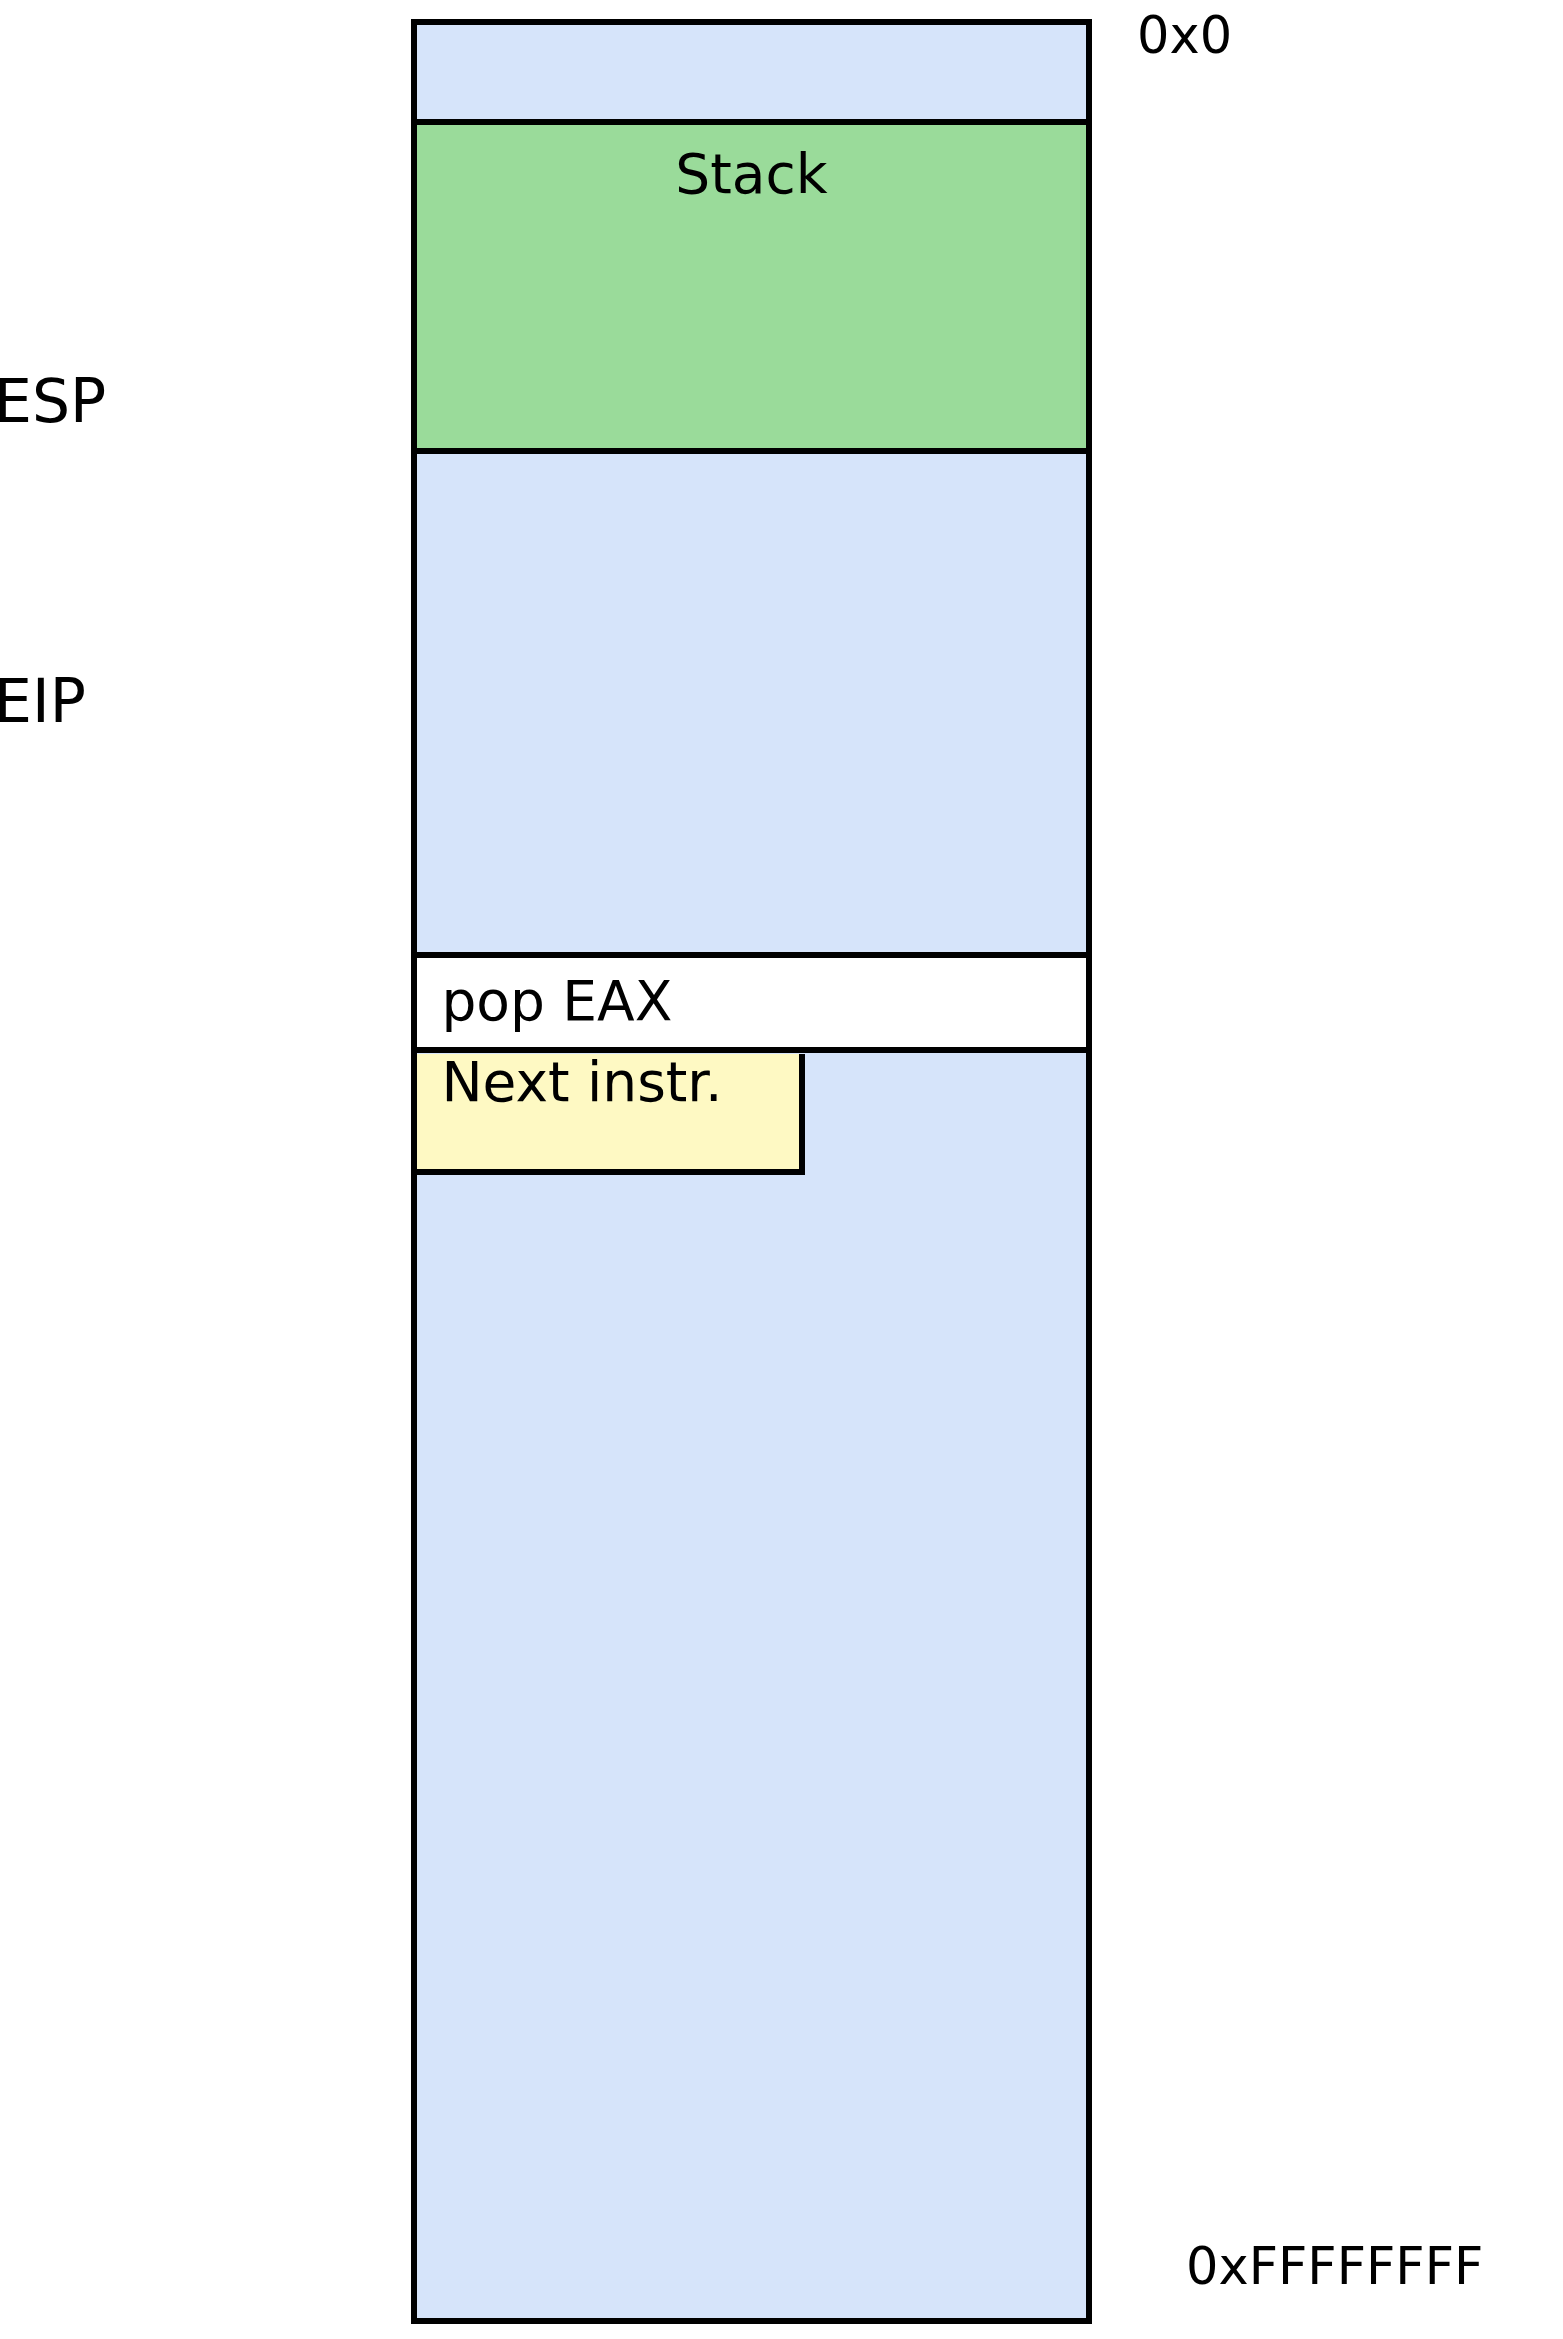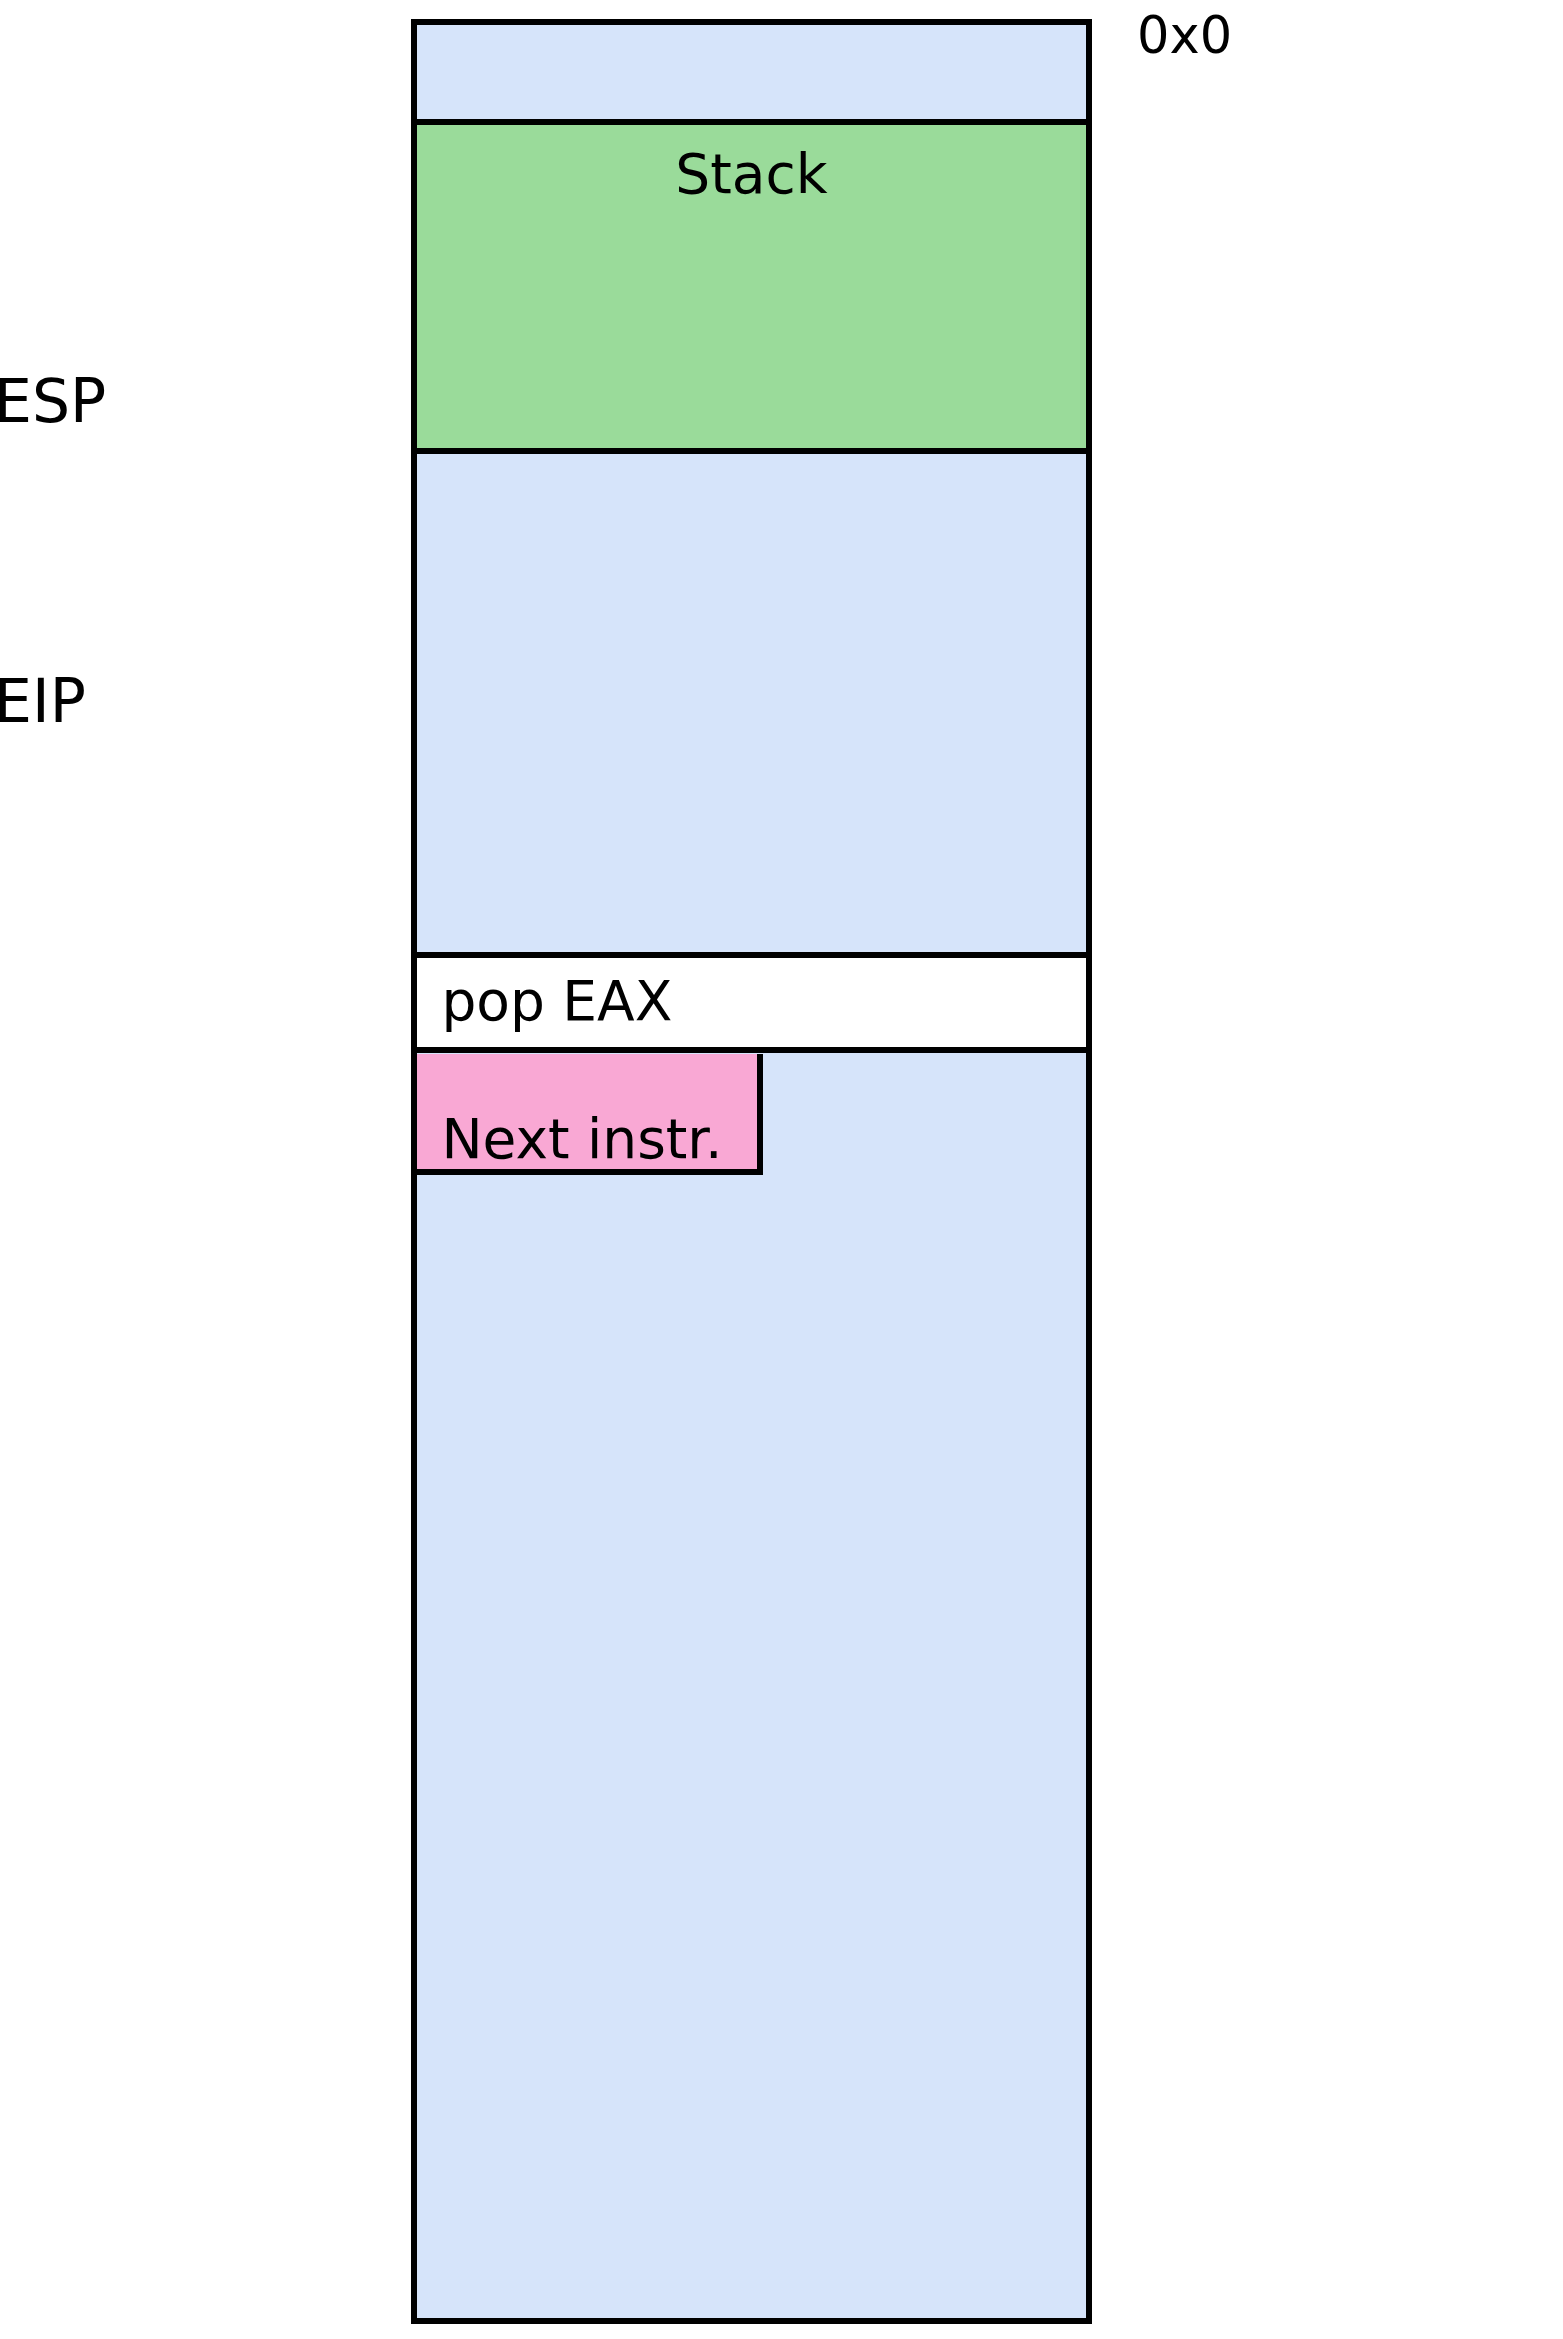--- a/index.html
+++ b/index.html
@@ -100,26 +100,26 @@
     align-items: center;
     justify-content: flex-start;
   }
   #seg-pop .seg-text {
     padding-left: 24.4px;
   }
 
   #seg-next {
     top: 1029px;
     height: 121px;
-    width: 346px;
-    background: #f9a8d4;
+    width: 388px;
+    background: #fef9c3;
     border-right: 6.8px solid #000000;
     border-bottom: 6.8px solid #000000;
     display: flex;
-    align-items: flex-end;
+    align-items: flex-start;
     justify-content: flex-start;
   }
   #seg-next .seg-text {
     padding-left: 24.4px;
   }
 
   #seg-bottom-gap {
     top: 1150px;
     height: 1141px;
     background: #d6e4fa;
@@ -138,20 +138,21 @@
 <body>
 
 <div id="canvas">
 
   <div class="reg-label" id="esp-label">ESP</div>
 
   <div class="reg-label" id="eip-label">EIP</div>
 
   <div class="addr-label" id="addr-top">0x0</div>
 
+  <div class="addr-label" id="addr-bottom">0xFFFFFFFF</div>
 
   <div id="memory-column">
 
     <div class="mem-seg" id="seg-top-gap"></div>
 
     <div class="mem-seg" id="seg-stack">
       <span class="seg-text">Stack</span>
     </div>
 
     <div class="mem-seg" id="seg-mid-gap"></div>

